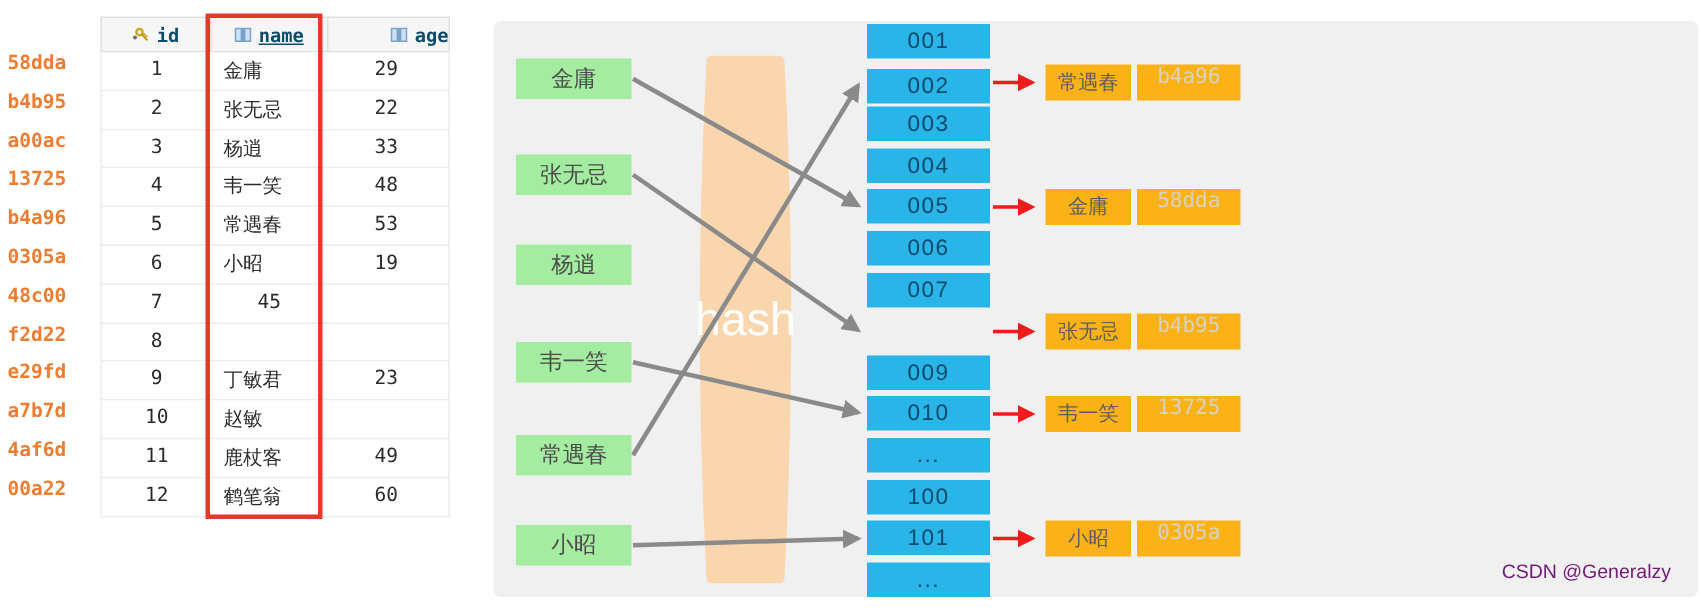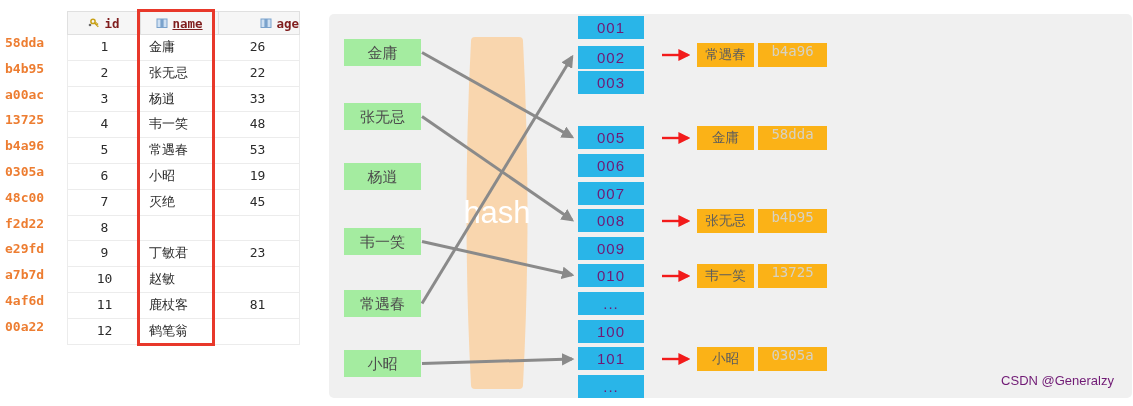--- a/index.html
+++ b/index.html
@@ -8,21 +8,21 @@
 
   
   .hashcol{position:absolute;left:5px;top:35px;z-index:2;}
   .hash-item{height:25.8px;line-height:25.8px;
              font:700 13px "DejaVu Sans Mono",monospace;color:#ed7d31;}
 
   .tbl-header{position:absolute;left:67px;top:11px;width:233px;height:24px;
               display:flex;background:#f6f6f6;border:1px solid #e0e0e0;
               box-sizing:border-box;z-index:1;}
   .th{display:flex;align-items:center;justify-content:center;gap:4px;
-      font:700 12.5px "DejaVu Sans Mono",monospace;color:#7f1d1d;
+      font:700 12.5px "DejaVu Sans Mono",monospace;color:#0c4a6e;
       border-right:1px solid #e0e0e0;box-sizing:border-box;height:100%;}
   .th:last-child{border-right:none;justify-content:flex-end;}
   .th.c1{flex:0 0 73px;} .th.c2{flex:0 0 78px;text-decoration:underline;} .th.c3{flex:0 0 80px;}
 
   .tbl-body{position:absolute;left:67px;top:35px;width:233px;z-index:1;}
   .tr{display:flex;height:25.8px;border-bottom:1px solid #ececec;
       border-left:1px solid #ececec;border-right:1px solid #ececec;
       box-sizing:border-box;background:#fff;}
   .td{line-height:24.8px;font-size:13px;color:#2b2b2b;box-sizing:border-box;}
   .td-id{flex:0 0 73px;text-align:center;font-family:"DejaVu Sans Mono",monospace;}
@@ -36,23 +36,23 @@
   .panel{position:absolute;left:329px;top:14px;width:803px;height:384px;
          background:#f0f0f0;border-radius:5px;z-index:0;}
 
   .lens-svg{position:absolute;left:459px;top:37px;z-index:1;}
   .hash-label{position:absolute;left:459px;top:195px;width:76px;text-align:center;
               font-size:31px;color:#ffffff;z-index:2;}
 
   .gbox{position:absolute;left:344px;width:77px;height:27px;background:#a4eca0;
         text-align:center;line-height:27px;font-size:15px;color:#4c4c4c;z-index:4;}
 
-  .bucket{position:absolute;left:578px;width:66px;height:23px;background:#29b5e8;
+  .bucket{position:absolute;left:578px;width:82px;height:23px;background:#29b5e8;
           text-align:center;line-height:23px;font-size:15px;letter-spacing:1px;
-          color:#701a75;z-index:4;}
+          color:#0c4a6e;z-index:4;}
 
   .rname{position:absolute;left:697px;width:57px;height:24px;background:#fbb217;
          text-align:center;line-height:24px;font-size:13.5px;color:#5d5d5d;z-index:4;}
   .rhash{position:absolute;left:758px;width:69px;height:24px;background:#fbb217;
          text-align:center;line-height:24px;z-index:4;
          font:14px "DejaVu Sans Mono",monospace;color:#d6d2c4;}
 
   .arrows-svg{position:absolute;left:0;top:0;z-index:3;pointer-events:none;}
 
   .watermark{position:absolute;right:19px;top:373px;font-size:13px;color:#701a75;z-index:2;}
@@ -99,21 +99,21 @@
         <rect x="4.4" y="2" width="3.2" height="8.5" fill="#7aa2cc"></rect>
       </svg>
       <span>age</span>
     </div>
   </div>
 
   <div class="tbl-body">
     <div class="tr">
       <div class="td td-id">1</div>
       <div class="td td-name">金庸</div>
-      <div class="td td-age">26</div>
+      <div class="td td-age">29</div>
     </div>
     <div class="tr">
       <div class="td td-id">2</div>
       <div class="td td-name">张无忌</div>
       <div class="td td-age">22</div>
     </div>
     <div class="tr">
       <div class="td td-id">3</div>
       <div class="td td-name">杨逍</div>
       <div class="td td-age">33</div>
@@ -128,43 +128,43 @@
       <div class="td td-name">常遇春</div>
       <div class="td td-age">53</div>
     </div>
     <div class="tr">
       <div class="td td-id">6</div>
       <div class="td td-name">小昭</div>
       <div class="td td-age">19</div>
     </div>
     <div class="tr">
       <div class="td td-id">7</div>
-      <div class="td td-name">灭绝</div>
       <div class="td td-age">45</div>
     </div>
     <div class="tr">
       <div class="td td-id">8</div>
     </div>
     <div class="tr">
       <div class="td td-id">9</div>
       <div class="td td-name">丁敏君</div>
       <div class="td td-age">23</div>
     </div>
     <div class="tr">
       <div class="td td-id">10</div>
       <div class="td td-name">赵敏</div>
     </div>
     <div class="tr">
       <div class="td td-id">11</div>
       <div class="td td-name">鹿杖客</div>
-      <div class="td td-age">81</div>
+      <div class="td td-age">49</div>
     </div>
     <div class="tr">
       <div class="td td-id">12</div>
       <div class="td td-name">鹤笔翁</div>
+      <div class="td td-age">60</div>
     </div>
   </div>
 
   <div class="red-box"></div>
 
   <div class="panel"></div>
 
   <svg class="lens-svg" width="76" height="352" viewBox="0 0 76 352">
     <path d="M12,4 Q12,0 16,0 L60,0 Q64,0 64,4 C70,119 70,234 64,348 Q64,352 60,352 L16,352 Q12,352 12,348 C6,234 6,119 12,4 Z" fill="#f9d6ae"></path>
   </svg>
@@ -195,24 +195,24 @@
   <div class="gbox" style="top:39px">金庸</div>
   <div class="gbox" style="top:103px">张无忌</div>
   <div class="gbox" style="top:163px">杨逍</div>
   <div class="gbox" style="top:228px">韦一笑</div>
   <div class="gbox" style="top:290px">常遇春</div>
   <div class="gbox" style="top:350px">小昭</div>
 
   <div class="bucket" style="top:16px">001</div>
   <div class="bucket" style="top:46px">002</div>
   <div class="bucket" style="top:71.2px">003</div>
+  <div class="bucket" style="top:98.8px">004</div>
   <div class="bucket" style="top:126.4px">005</div>
   <div class="bucket" style="top:154px">006</div>
   <div class="bucket" style="top:181.6px">007</div>
-  <div class="bucket" style="top:209.2px">008</div>
   <div class="bucket" style="top:236.8px">009</div>
   <div class="bucket" style="top:264.4px">010</div>
   <div class="bucket" style="top:292px">...</div>
   <div class="bucket" style="top:319.6px">100</div>
   <div class="bucket" style="top:347.2px">101</div>
   <div class="bucket" style="top:374.8px">...</div>
 
   <div class="rname" style="top:43px">常遇春</div>
   <div class="rhash" style="top:43px">b4a96</div>
 

